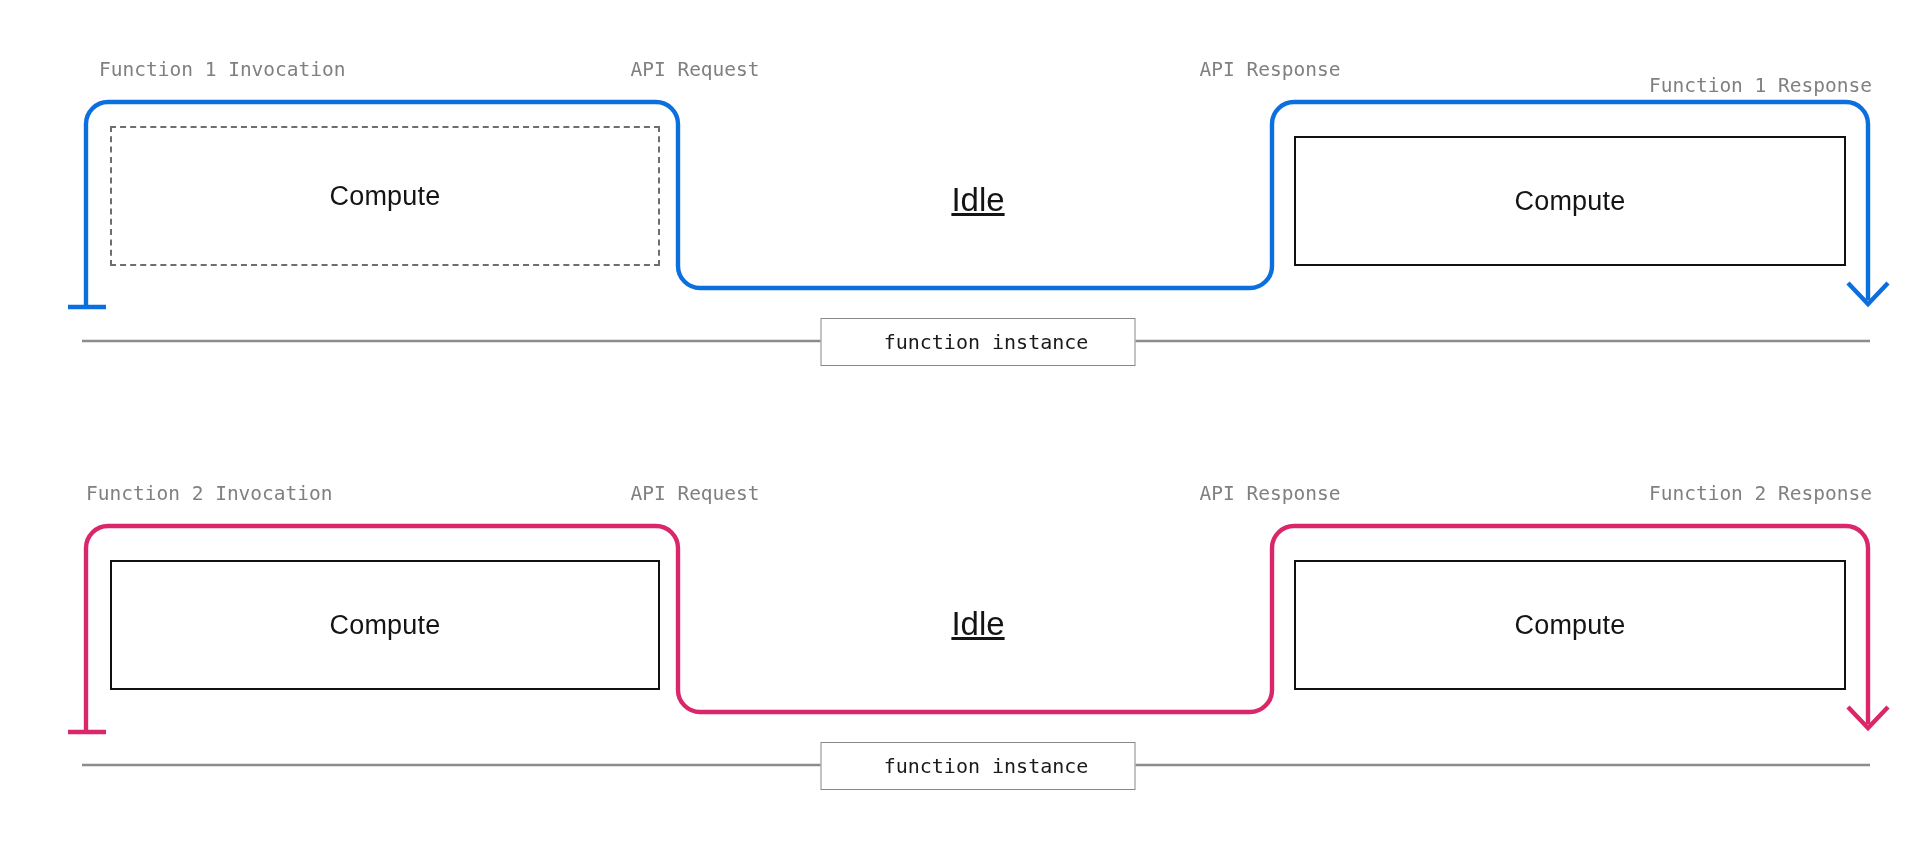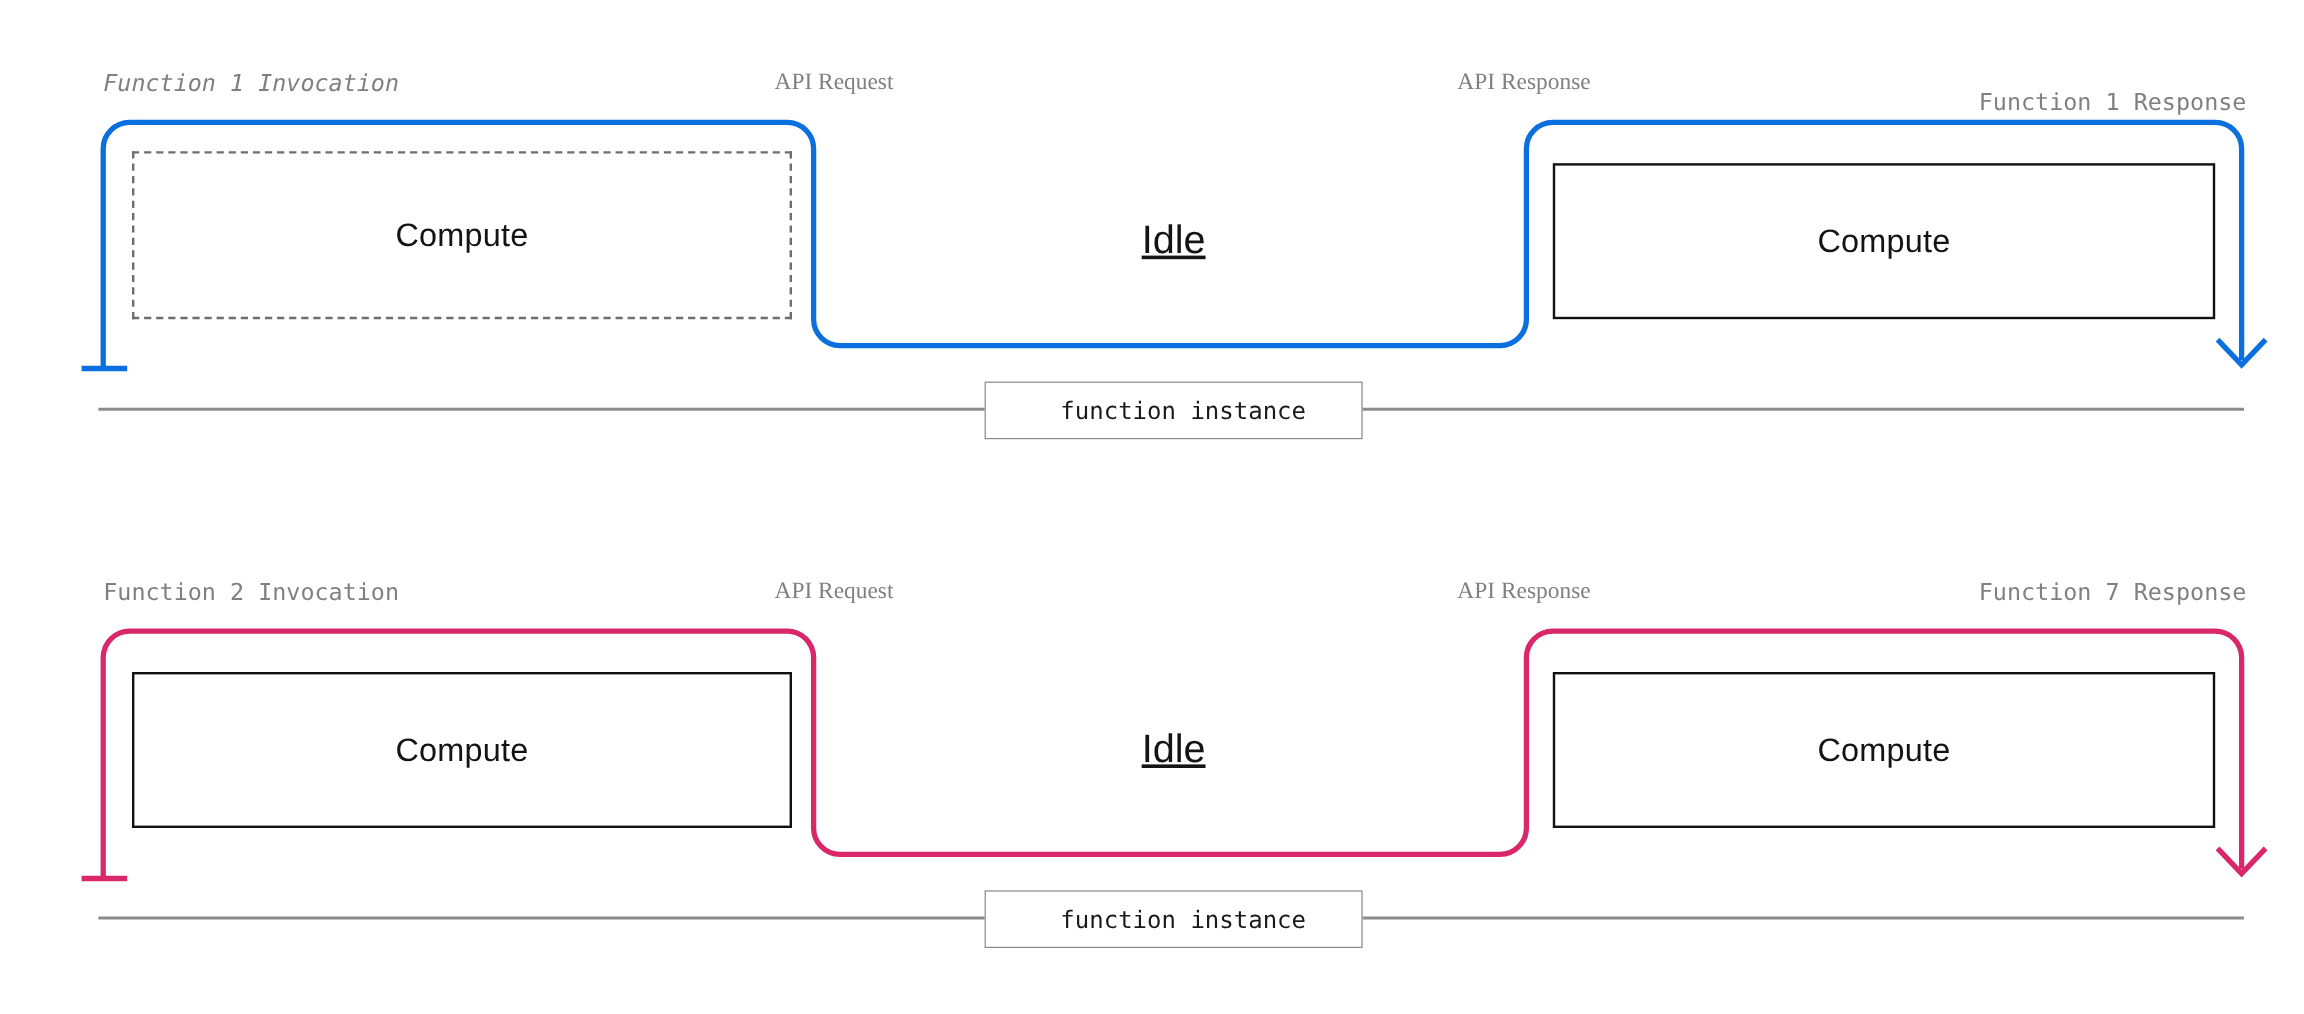--- a/index.html
+++ b/index.html
@@ -27,21 +27,21 @@
     height: 845px;
   }
   .lane-label {
     position: absolute;
     font-family: "DejaVu Sans Mono", "Liberation Mono", monospace;
     font-size: 19.5px;
     color: #808080;
     letter-spacing: 0px;
     white-space: nowrap;
   }
-  .lane-label.center { transform: translateX(-50%); font-family: Liberation Serif, serif; }
+  .lane-label.center { transform: translateX(-50%); }
   .lane-label.right  { transform: translateX(-100%); }
 
   .block {
     position: absolute;
     box-sizing: border-box;
     background: #ffffff;
     display: flex;
     align-items: center;
     justify-content: center;
     font-family: "Liberation Sans", sans-serif;
@@ -97,37 +97,37 @@
 
     <g>
       <path d="M 86 733 L 86 548 A 22 22 0 0 1 108 526 L 656 526 A 22 22 0 0 1 678 548 L 678 690 A 22 22 0 0 0 700 712 L 1250 712 A 22 22 0 0 0 1272 690 L 1272 548 A 22 22 0 0 1 1294 526 L 1846 526 A 22 22 0 0 1 1868 548 L 1868 724" fill="none" stroke="#d9276a" stroke-width="4.4" stroke-linecap="butt"></path>
       <path d="M 68 732 L 106 732" fill="none" stroke="#d9276a" stroke-width="4.6" stroke-linecap="butt"></path>
       <path d="M 1848 707 L 1868 728 L 1888 707" fill="none" stroke="#d9276a" stroke-width="4.4" stroke-linecap="butt" stroke-linejoin="miter"></path>
     </g>
 
     <line x1="82" y1="765" x2="1870" y2="765" stroke="#8c8c8c" stroke-width="2.6"></line>
   </svg>
 
-  <div class="lane-label" style="left:86px; top:58px;font-style:italic;">Function 1 Invocation</div>
+  <div class="lane-label" style="left:99px; top:58px;">Function 1 Invocation</div>
   <div class="lane-label center" style="left:695px; top:58px;">API Request</div>
   <div class="lane-label center" style="left:1270px; top:58px;">API Response</div>
   <div class="lane-label right" style="left:1872px; top:74px;">Function 1 Response</div>
 
   <div class="block dashed" style="left:110px; top:126px; width:550px; height:140px;">Compute</div>
 
   <div class="idle-label" style="left:978px; top:200px;">Idle</div>
 
   <div class="block solid" style="left:1294px; top:136px; width:552px; height:130px;">Compute</div>
 
   <div class="instance-box" style="left:978px; top:318px; width:315px; height:48px;">function instance</div>
 
   <div class="lane-label" style="left:86px; top:482px;text-align:center;">Function 2 Invocation</div>
   <div class="lane-label center" style="left:695px; top:482px;">API Request</div>
   <div class="lane-label center" style="left:1270px; top:482px;">API Response</div>
-  <div class="lane-label right" style="left:1872px; top:482px;">Function 7 Response</div>
+  <div class="lane-label right" style="left:1872px; top:482px;">Function 2 Response</div>
 
   <div class="block solid" style="left:110px; top:560px; width:550px; height:130px;">Compute</div>
 
   <div class="idle-label" style="left:978px; top:624px;">Idle</div>
 
   <div class="block solid" style="left:1294px; top:560px; width:552px; height:130px;">Compute</div>
 
   <div class="instance-box" style="left:978px; top:742px; width:315px; height:48px;">function instance</div>
 
 </div>

